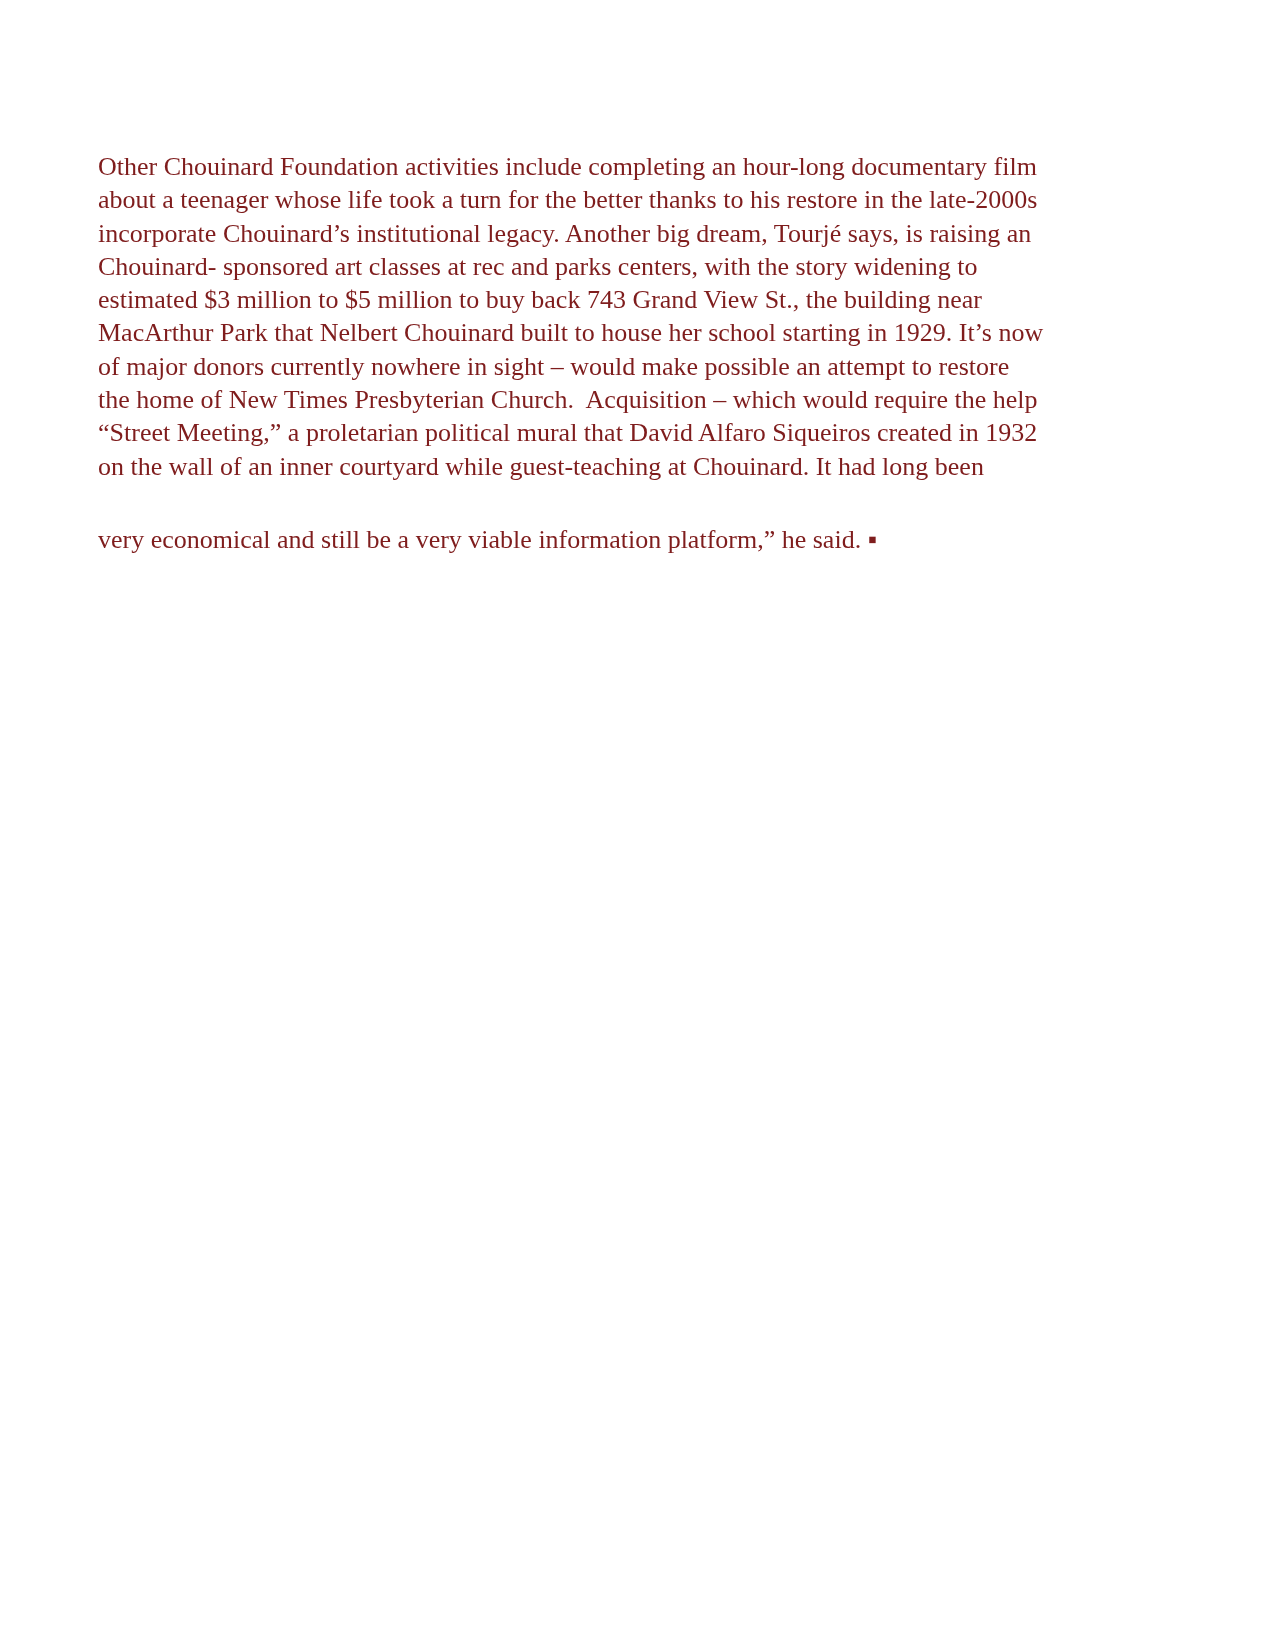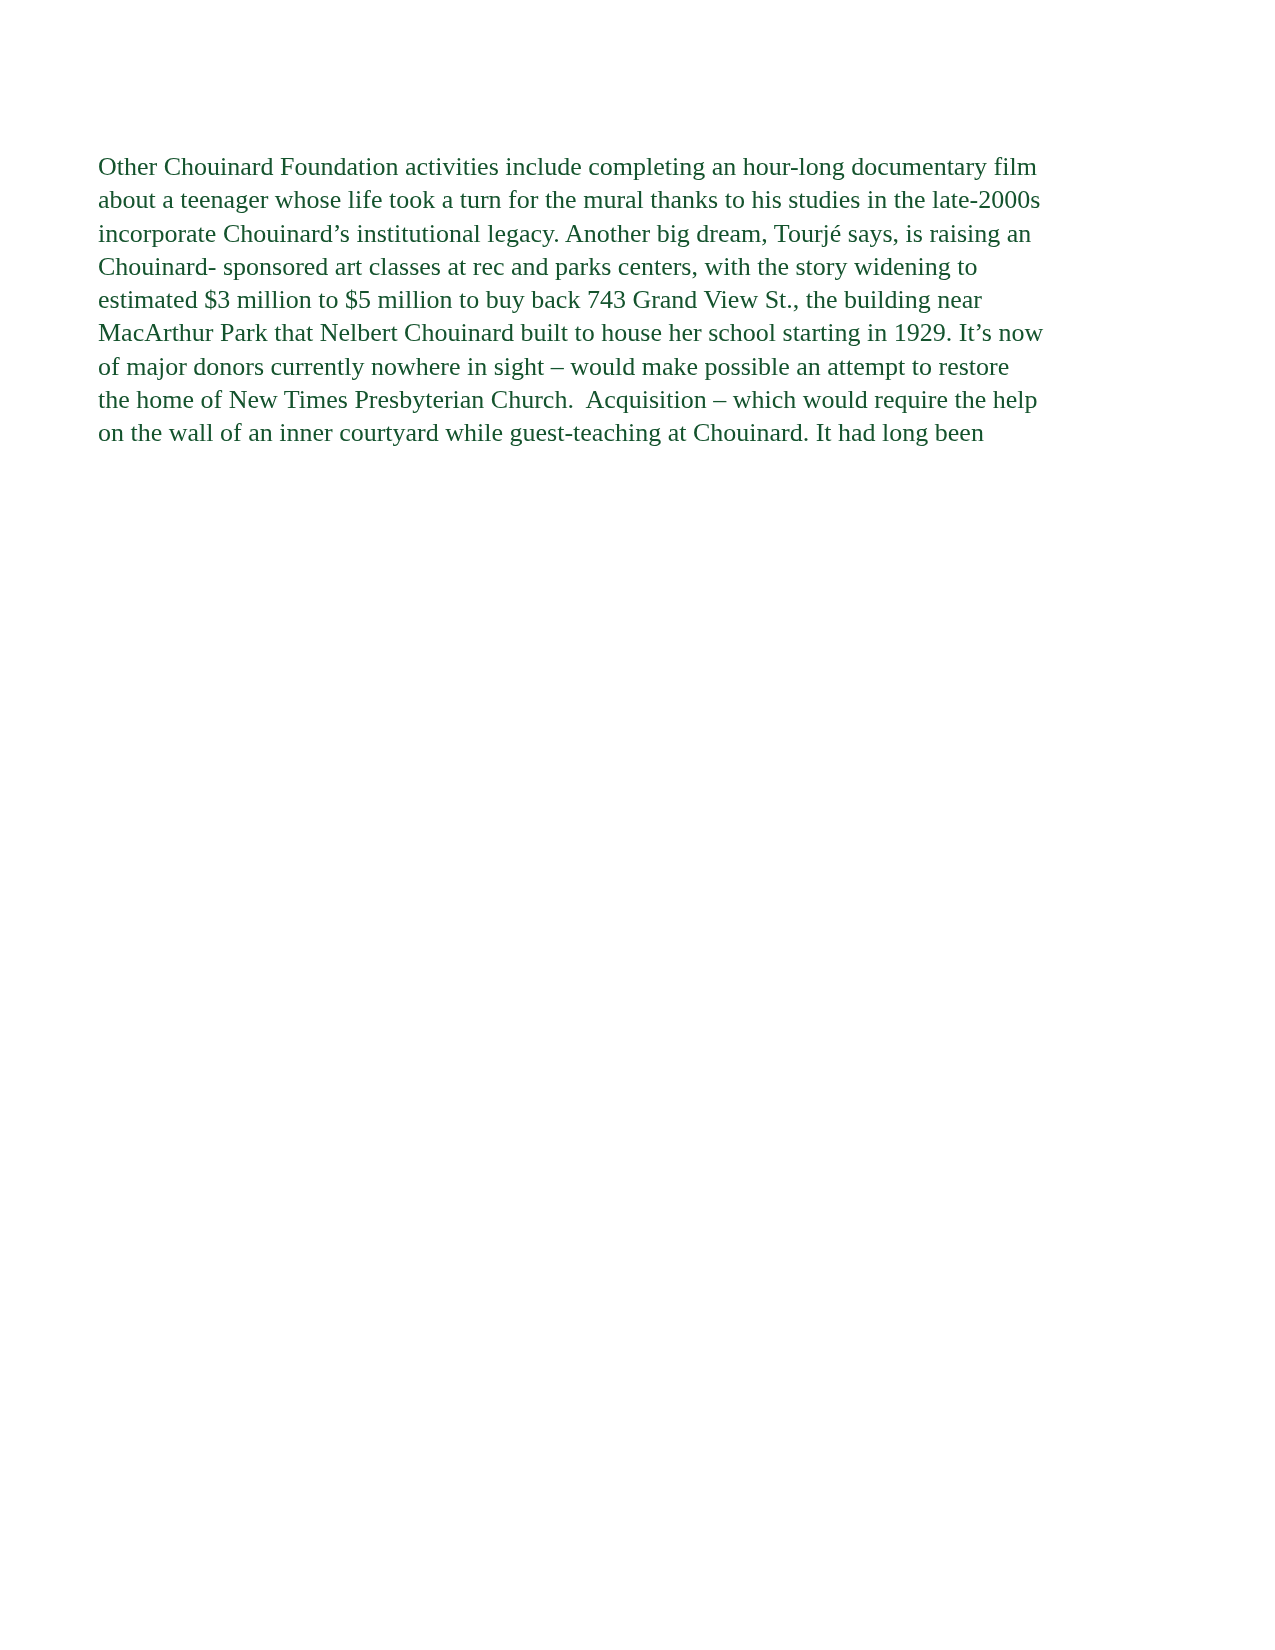--- a/index.html
+++ b/index.html
@@ -11,21 +11,21 @@
     height: 1650px;
     background: #ffffff;
   }
   .page {
     position: relative;
     width: 1275px;
     height: 1650px;
     background: #ffffff;
     overflow: hidden;
     font-family: "Liberation Serif", "DejaVu Serif", serif;
-    color: #14532d;
+    color: #7f1d1d;
   }
   .text-block {
     position: absolute;
     left: 98px;
     top: 150px;
     width: 1120px;
     font-size: 26px;
     line-height: 33.3px;
     letter-spacing: 0;
   }
@@ -40,25 +40,27 @@
     white-space: pre; 
   }
 </style>
 </head>
 <body>
 
 <div class="page">
   <div class="text-block">
     <div class="paragraph first">
         <div class="line">Other Chouinard Foundation activities include completing an hour-long documentary film</div>
-        <div class="line">about a teenager whose life took a turn for the mural thanks to his studies in the late-2000s</div>
+        <div class="line">about a teenager whose life took a turn for the better thanks to his restore in the late-2000s</div>
         <div class="line">incorporate Chouinard’s institutional legacy. Another big dream, Tourjé says, is raising an</div>
         <div class="line">Chouinard- sponsored art classes at rec and parks centers, with the story widening to</div>
         <div class="line">estimated $3 million to $5 million to buy back 743 Grand View St., the building near</div>
         <div class="line">MacArthur Park that Nelbert Chouinard built to house her school starting in 1929. It’s now</div>
         <div class="line">of major donors currently nowhere in sight – would make possible an attempt to restore</div>
         <div class="line">the home of New Times Presbyterian Church.  Acquisition – which would require the help</div>
+        <div class="line">“Street Meeting,” a proletarian political mural that David Alfaro Siqueiros created in 1932</div>
         <div class="line">on the wall of an inner courtyard while guest-teaching at Chouinard. It had long been</div>
       </div>
     <div class="paragraph">
+        <div class="line">very economical and still be a very viable information platform,” he said. ▪</div>
       </div>
   </div>
 </div>
 
 </body></html>

